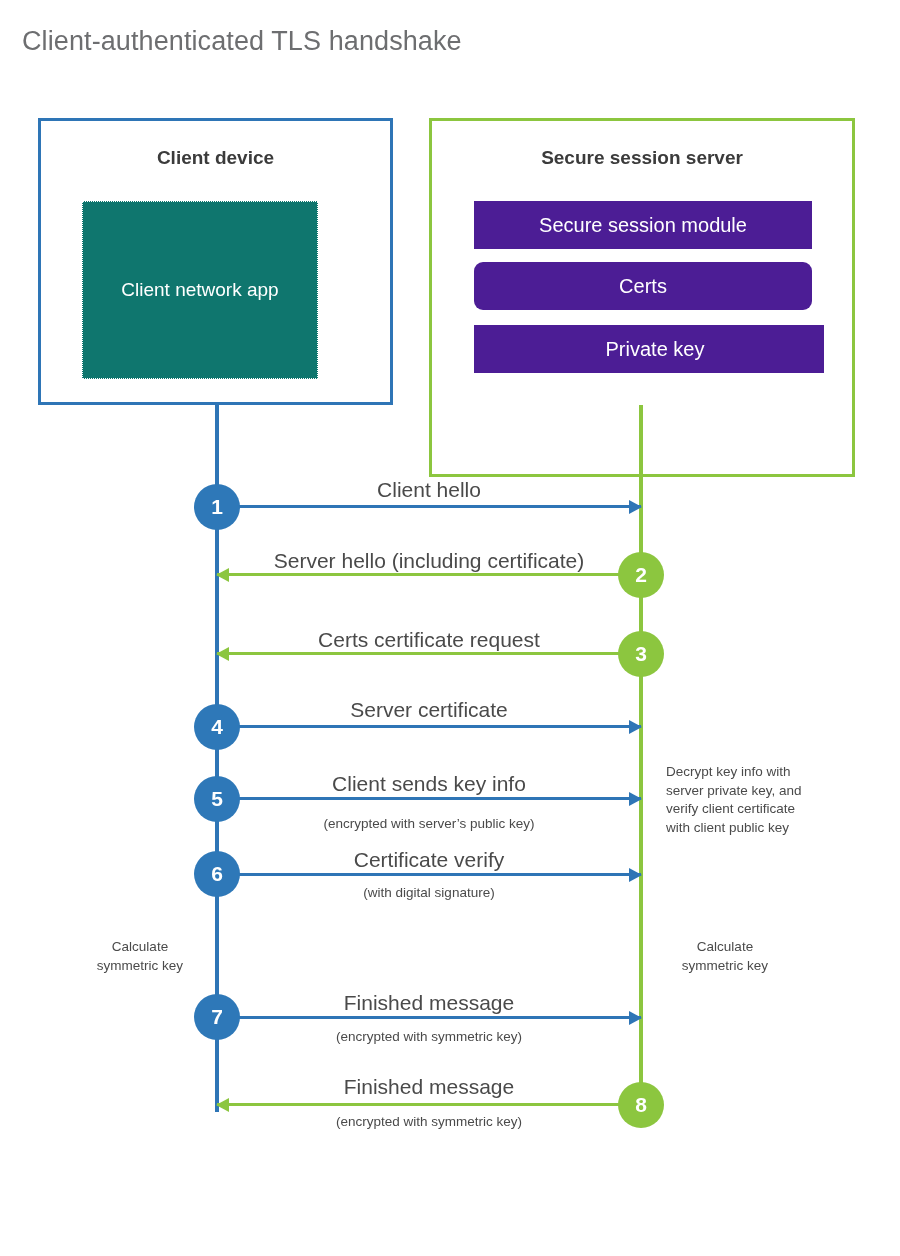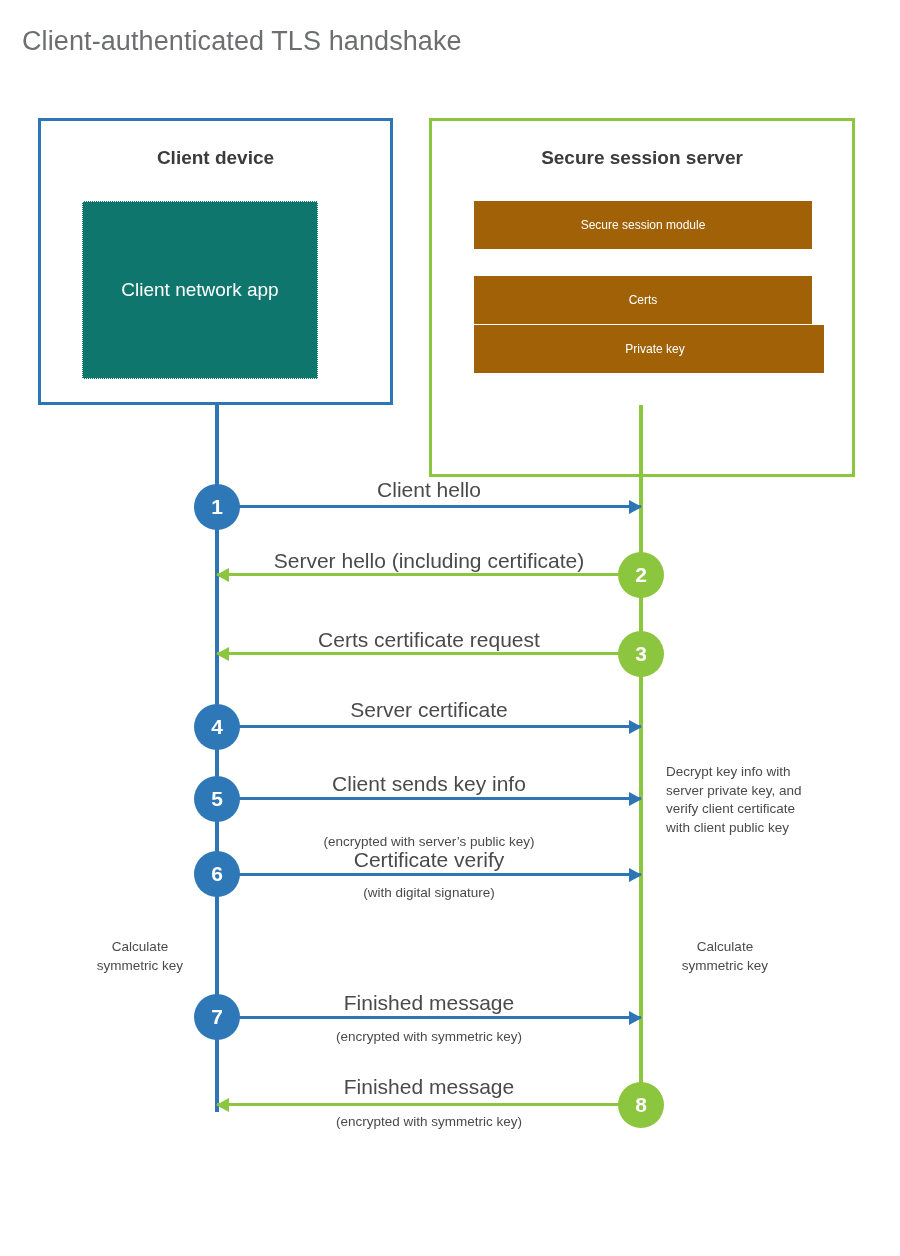--- a/index.html
+++ b/index.html
@@ -29,25 +29,25 @@
 
   .client-app{
     position:absolute;left:41px;top:80px;width:236px;height:178px;
     background:#0f766e;border:1px dotted #ffffff;box-sizing:border-box;
     display:flex;align-items:center;justify-content:center;
     color:#ffffff;font-size:19px;line-height:1.35;text-align:center;font-weight:400;
   }
 
   .srv-bar{
     position:absolute;left:42px;width:338px;height:48px;
-    background:#a16207;color:#ffffff;font-size:12px;font-weight:400;
+    background:#4c1d95;color:#ffffff;font-size:20px;font-weight:400;
     display:flex;align-items:center;justify-content:center;
   }
   .srv-bar.b0{top:80px;}
-  .srv-bar.b1{top:155px;}
+  .srv-bar.b1{top:141px;border-radius:9px;}
   .srv-bar.b2{top:204px;padding-left:12px;}
 
   
   .lifeline{position:absolute;width:4px;}
   .lifeline.client{left:215px;top:405px;height:707px;background:#2e75b6;}
   .lifeline.server{left:639px;top:405px;height:700px;background:#8cc63f;}
 
   
   .step{
     position:absolute;width:46px;height:46px;border-radius:50%;
@@ -134,21 +134,21 @@
   <div class="msg-label" style="left:217px;top:698px;width:424px;">Server certificate</div>
   <div class="arrow blue to-right" style="left:217px;top:725px;width:424px;">
       <span class="head"></span>
     </div>
   <div class="step blue" style="left:194px;top:704px;">4</div>
 
   <div class="msg-label" style="left:217px;top:772px;width:424px;">Client sends key info</div>
   <div class="arrow blue to-right" style="left:217px;top:797px;width:424px;">
       <span class="head"></span>
     </div>
-  <div class="msg-sub" style="left:217px;top:834px;width:424px;">(encrypted with server’s public key)</div>
+  <div class="msg-sub" style="left:217px;top:816px;width:424px;">(encrypted with server’s public key)</div>
   <div class="step blue" style="left:194px;top:776px;">5</div>
 
   <div class="msg-label" style="left:217px;top:848px;width:424px;">Certificate verify</div>
   <div class="arrow blue to-right" style="left:217px;top:873px;width:424px;">
       <span class="head"></span>
     </div>
   <div class="msg-sub" style="left:217px;top:885px;width:424px;">(with digital signature)</div>
   <div class="step blue" style="left:194px;top:851px;">6</div>
 
   <div class="msg-label" style="left:217px;top:991px;width:424px;">Finished message</div>

